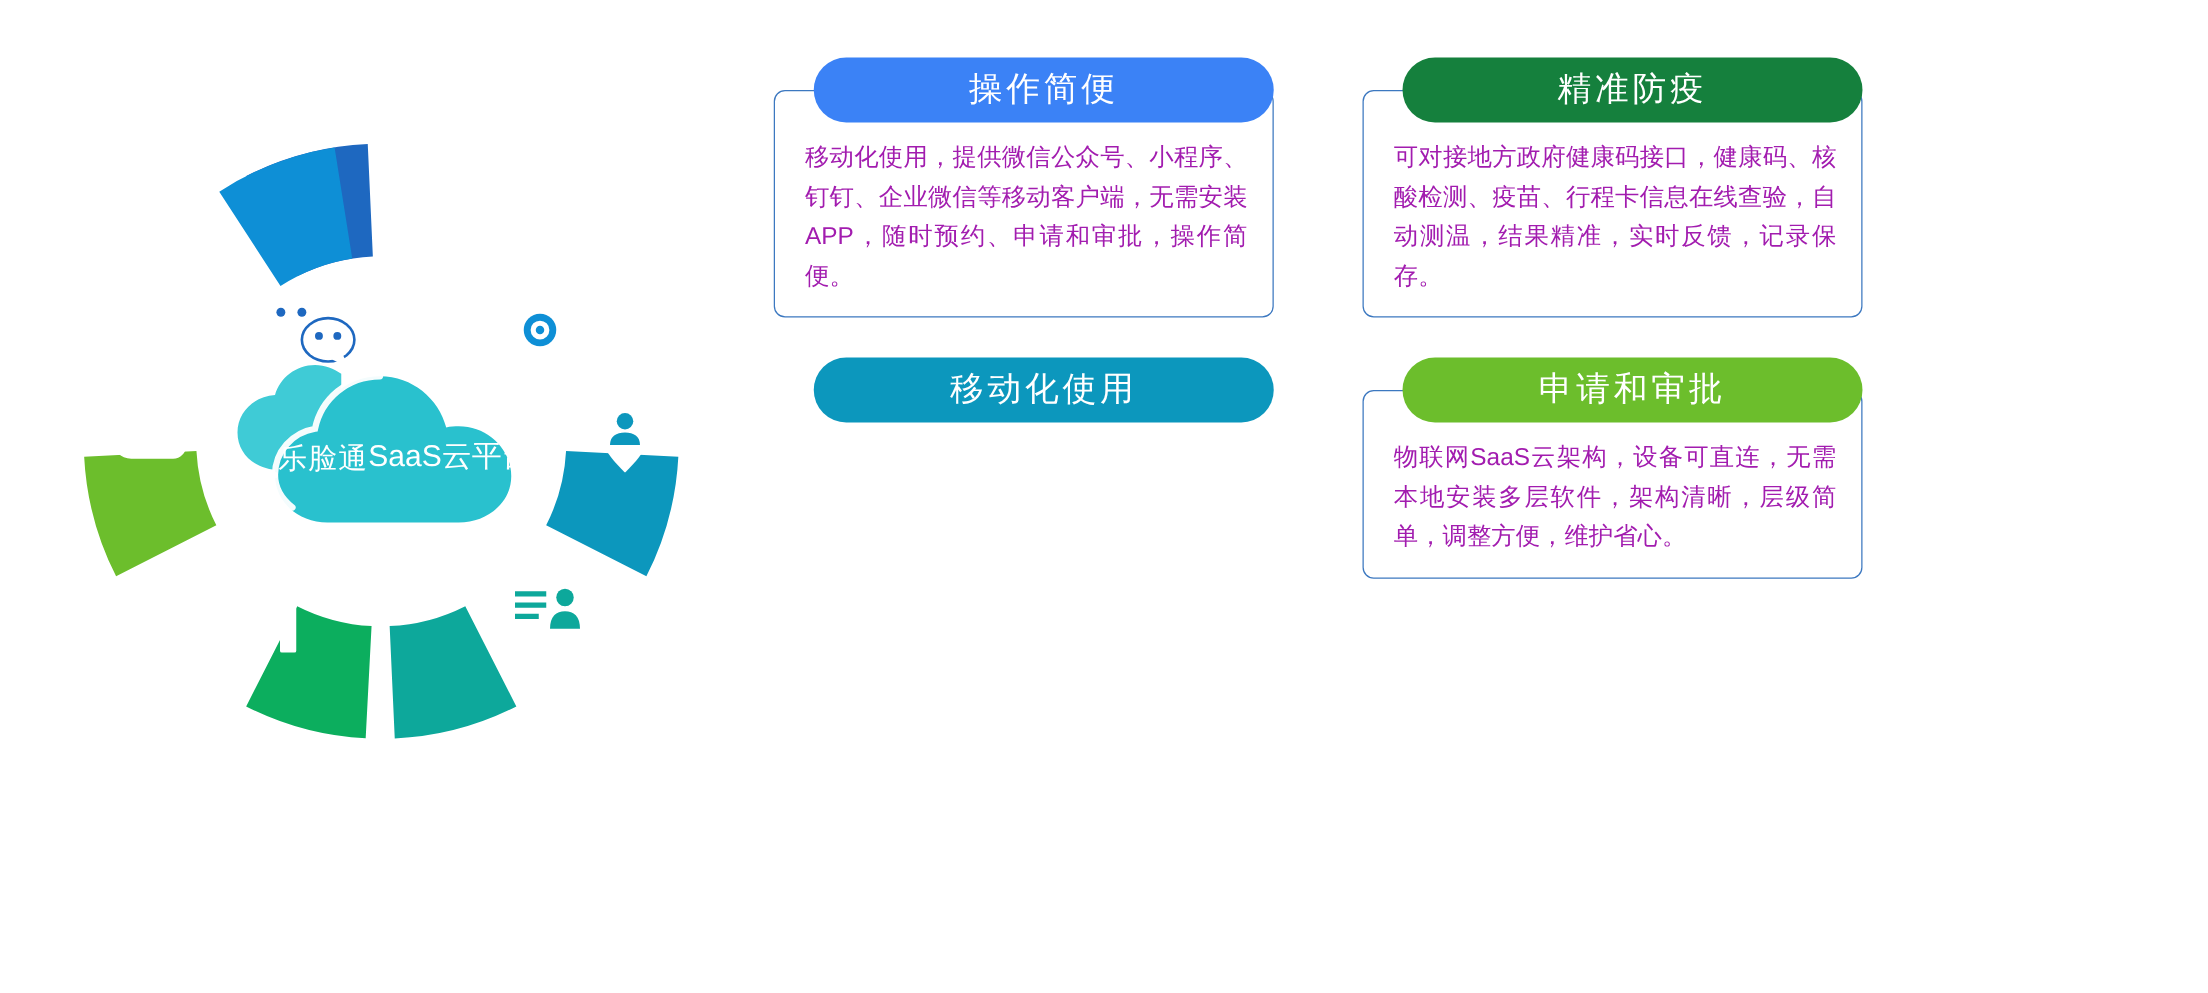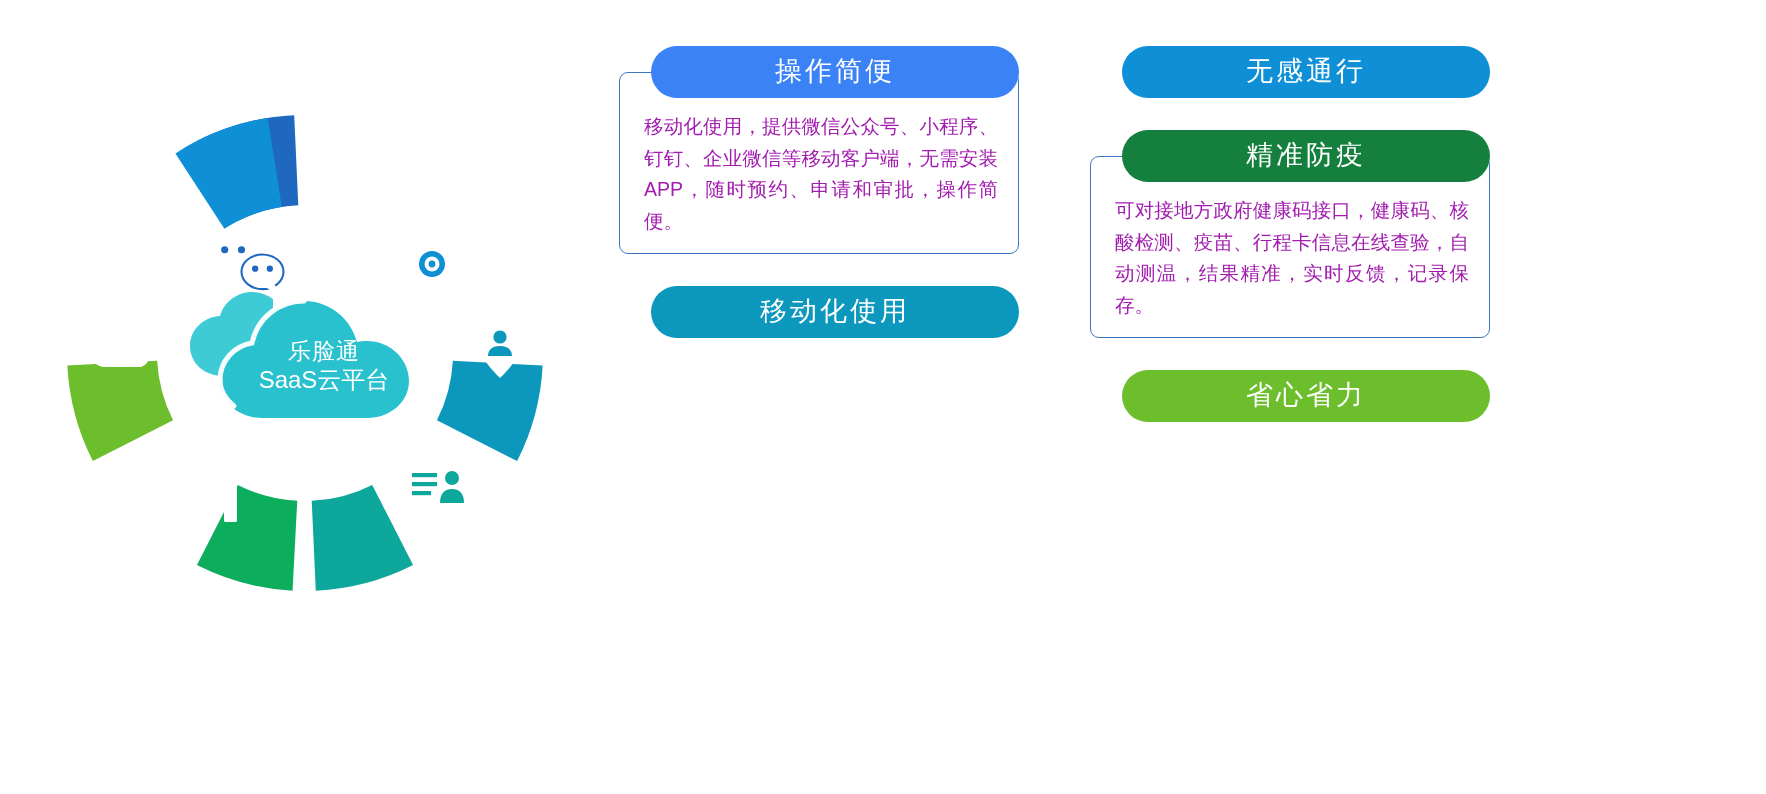--- a/index.html
+++ b/index.html
@@ -12,21 +12,21 @@
 
   
   #donut-wrap{position:absolute;left:60px;top:108px;width:490px;height:490px;}
   #donut-svg{position:absolute;left:0;top:0;}
   #center-logo{
     position:absolute;left:118px;top:150px;width:258px;height:190px;
   }
   #cloud-svg{position:absolute;left:0;top:0;}
   #logo-text{
     position:absolute;left:0;top:0;width:258px;height:190px;
-    display:flex;flex-direction:column;align-items:center;justify-content:center;
+    display:flex;align-items:center;justify-content:center;
     padding-left:34px;padding-top:26px;box-sizing:border-box;
     color:#ffffff;line-height:1.22;pointer-events:none;
   }
   #logo-text .l1{font-size:23px;letter-spacing:1px;}
   #logo-text .l2{font-size:24px;letter-spacing:0px;}
 
   
   .col{position:absolute;width:400px;}
   #col-left{left:619px;top:0;}
   #col-right{left:1090px;top:0;}
@@ -182,32 +182,34 @@
       <div class="card-head h-c2">移动化使用</div>
       <div class="notch"></div>
     </div>
 
 
   </div>
 
   <div class="col" id="col-right">
 
     <div class="card" style="margin-top:46px;">
-      <div class="card-head h-c1">无感通行</div>
       <div class="notch"></div>
     </div>
 
     <div class="card" style="margin-top:26px;">
       <div class="card-head h-c3">精准防疫</div>
       <div class="notch"></div>
       <div class="card-body">
         <p>可对接地方政府健康码接口，健康码、核酸检测、疫苗、行程卡信息在线查验，自动测温，结果精准，实时反馈，记录保存。</p>
       </div>
     </div>
 
     <div class="card" style="margin-top:26px;">
-      <div class="card-head h-c5">省心省力</div>
-      <div class="notch"></div>
+      <div class="card-head h-c5">申请和审批</div>
+      <div class="notch"></div>
+      <div class="card-body" style="min-height:120px;">
+        <p>物联网SaaS云架构，设备可直连，无需本地安装多层软件，架构清晰，层级简单，调整方便，维护省心。</p>
+      </div>
     </div>
 
   </div>
 
 </div>
 
 </body></html>

